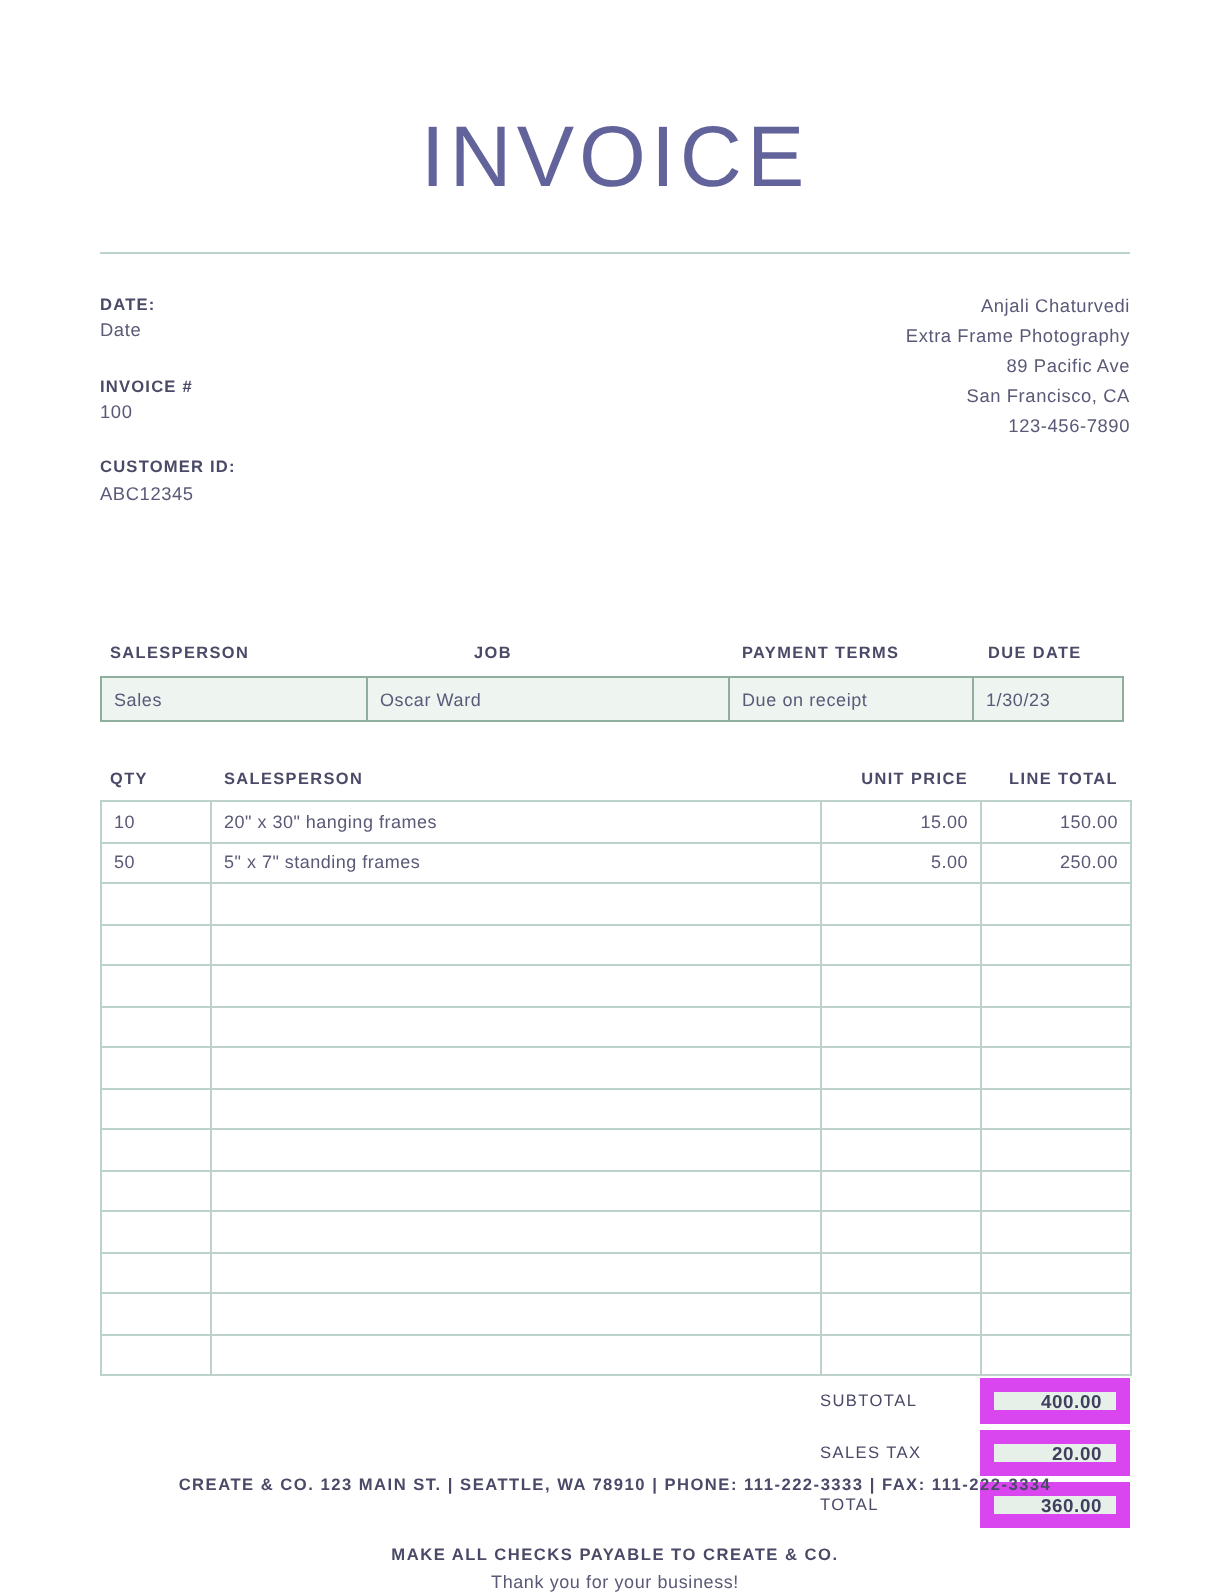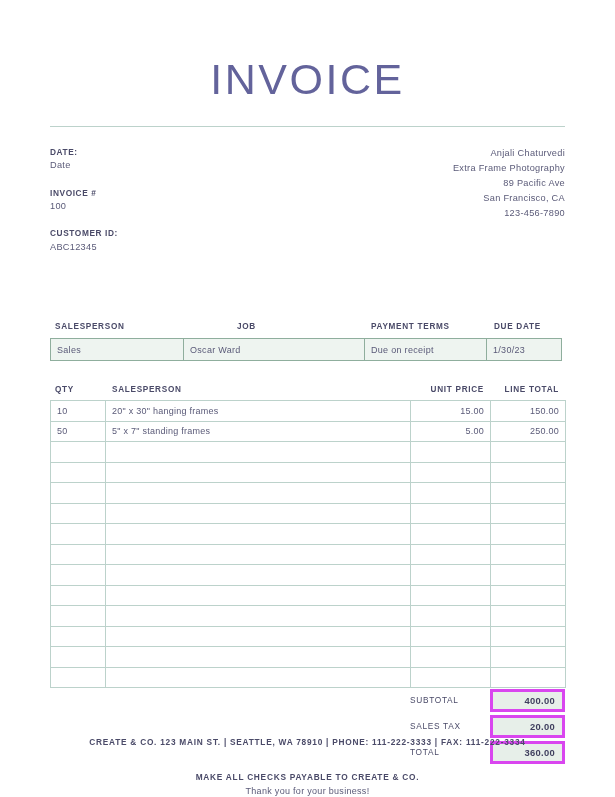--- a/index.html
+++ b/index.html
@@ -172,21 +172,21 @@
     font-weight: normal;
     letter-spacing: 0.7px;
     color: #4a4a68;
     padding-right: 9px;
     text-align: left;
   }
   .tot-val {
     width: 75px;
     height: 23px;
     background: #e7efe9;
-    border: 3px solid #d946ef;
+    border: 7px solid #d946ef;
     font-size: 9.4px;
     font-weight: bold;
     color: #3f3f5e;
     display: flex;
     align-items: center;
     justify-content: flex-end;
     padding-right: 7px;
     letter-spacing: 0.3px;
   }
 

